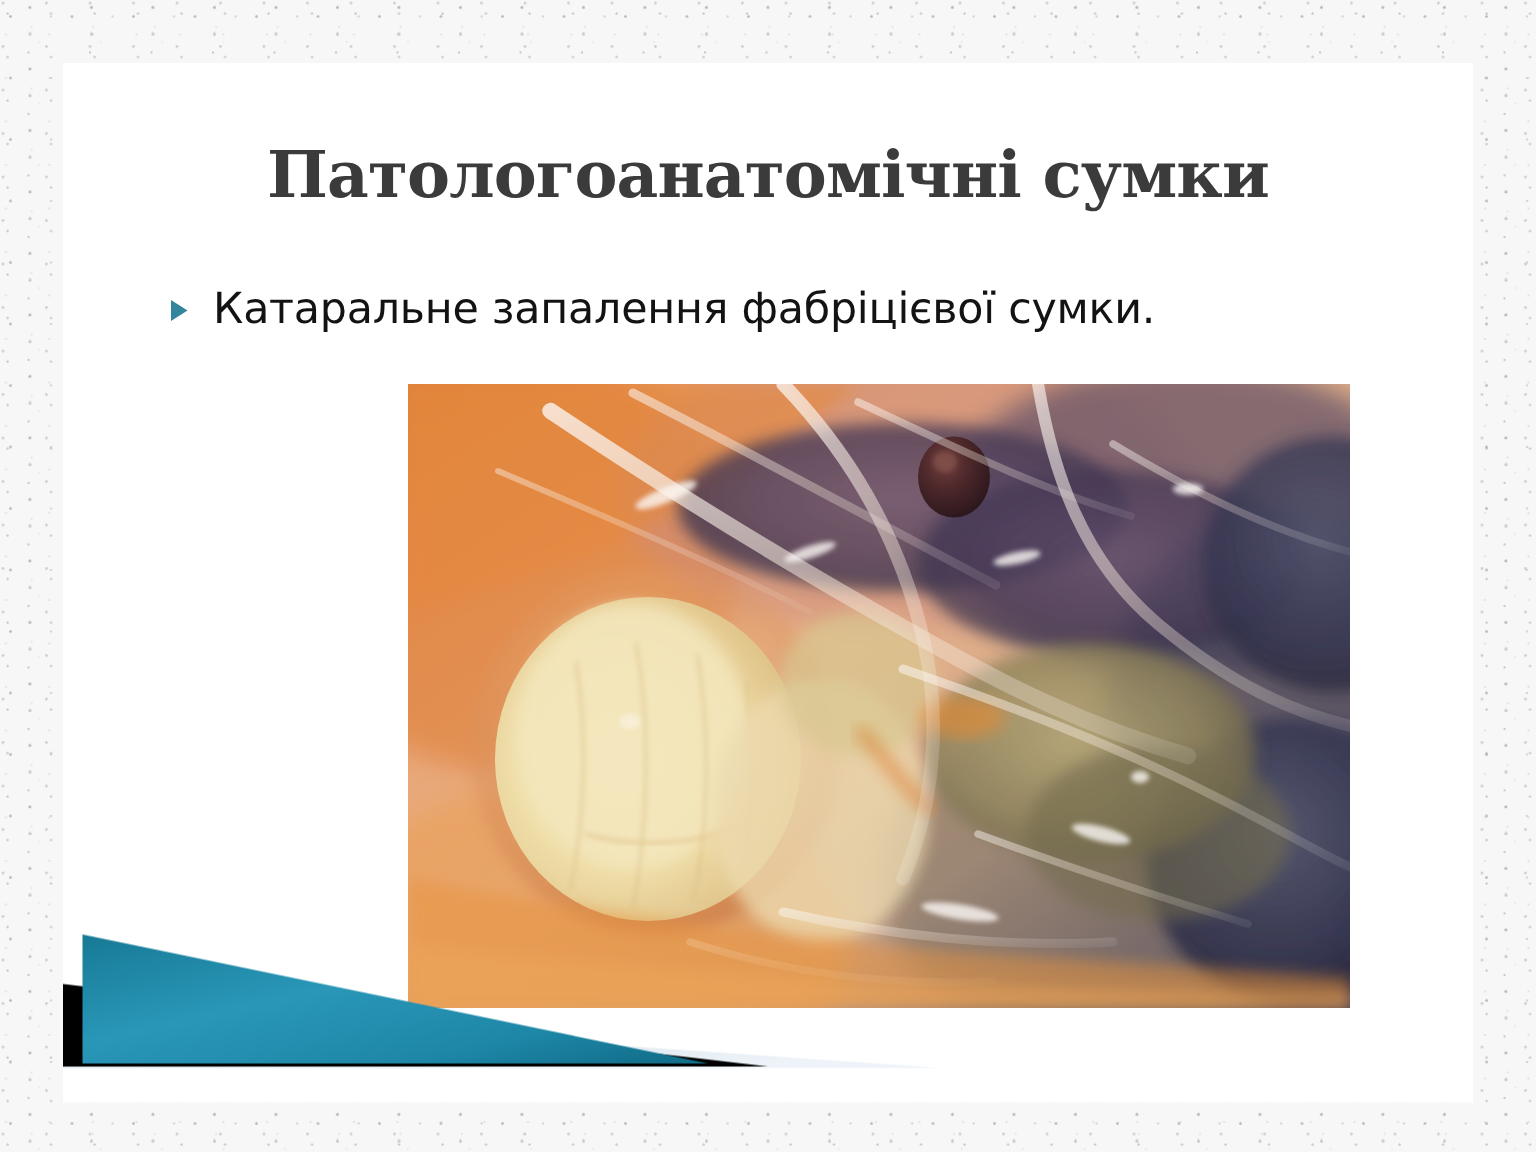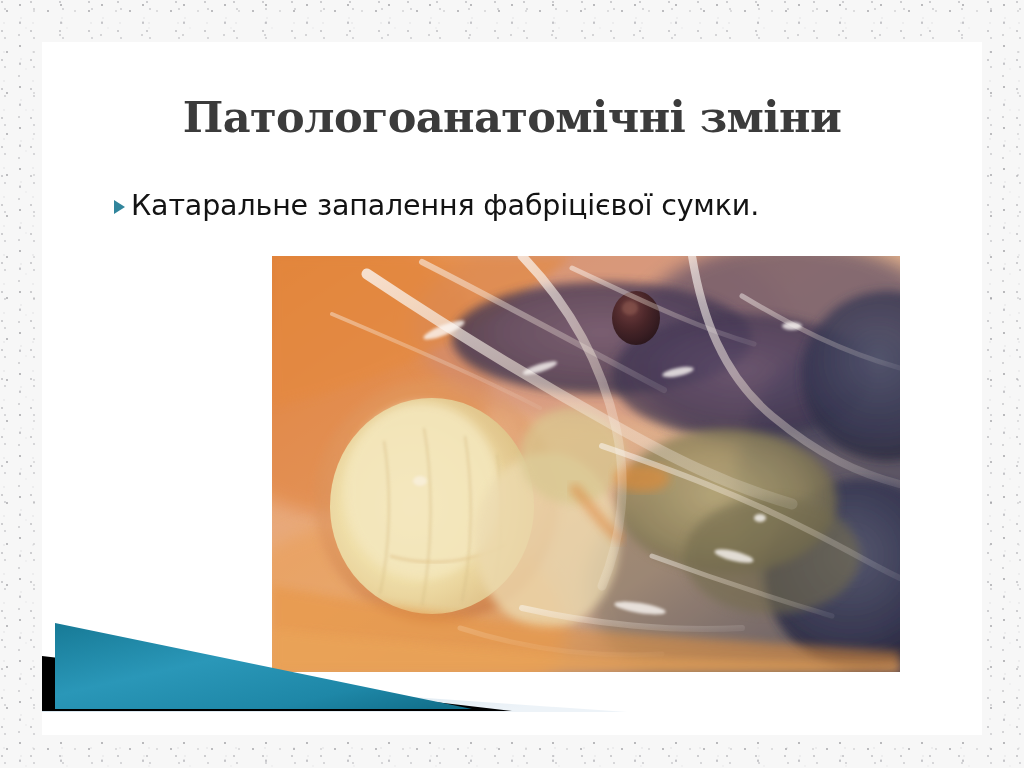--- a/index.html
+++ b/index.html
@@ -74,21 +74,21 @@
     line-height: 1.1;
   }
 
   
   #bullet-row {
     position: absolute;
     left: 72px;
     top: 147px;
     display: flex;
     align-items: center;
-    gap: 6px;
+    gap: 17px;
   }
   #bullet-marker {
     width: 0;
     height: 0;
     border-left: 11px solid #31859C;
     border-top: 7px solid transparent;
     border-bottom: 7px solid transparent;
     flex: 0 0 auto;
     margin-top: 2px;
   }
@@ -126,21 +126,21 @@
 </head>
 <body>
 
 <div id="stage">
 
   <div id="speckle"></div>
   <div id="speckle2"></div>
 
   <div id="slide">
 
-    <div id="title">Патологоанатомічні зміни</div>
+    <div id="title">Патологоанатомічні сумки</div>
 
     <div id="bullet-row">
       <span id="bullet-marker"></span>
       <span id="bullet-text">Катаральне запалення фабріцієвої сумки.</span>
     </div>
 
     <div id="photo-frame">
       <svg viewBox="0 0 628 416" preserveAspectRatio="none" aria-hidden="true">
         <defs>
           <linearGradient id="bgflesh" x1="0" y1="0" x2="1" y2="1">

